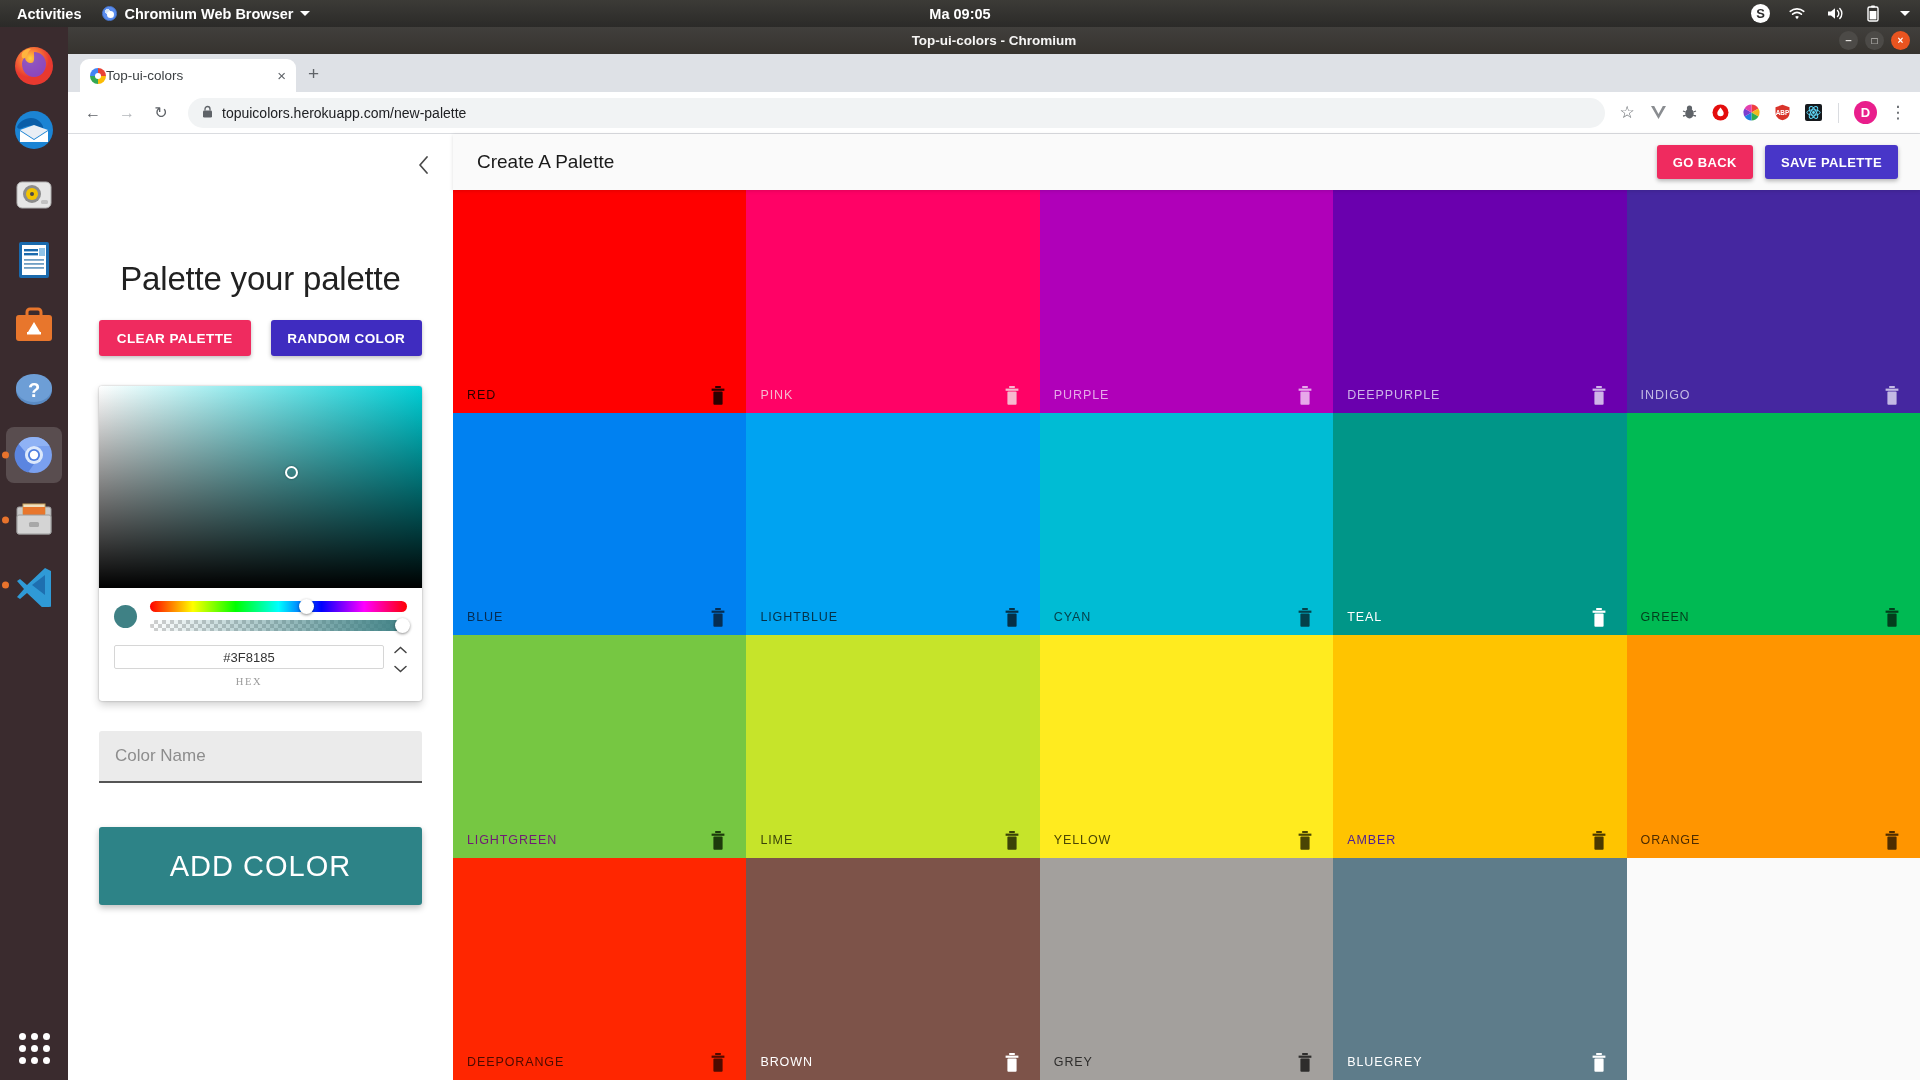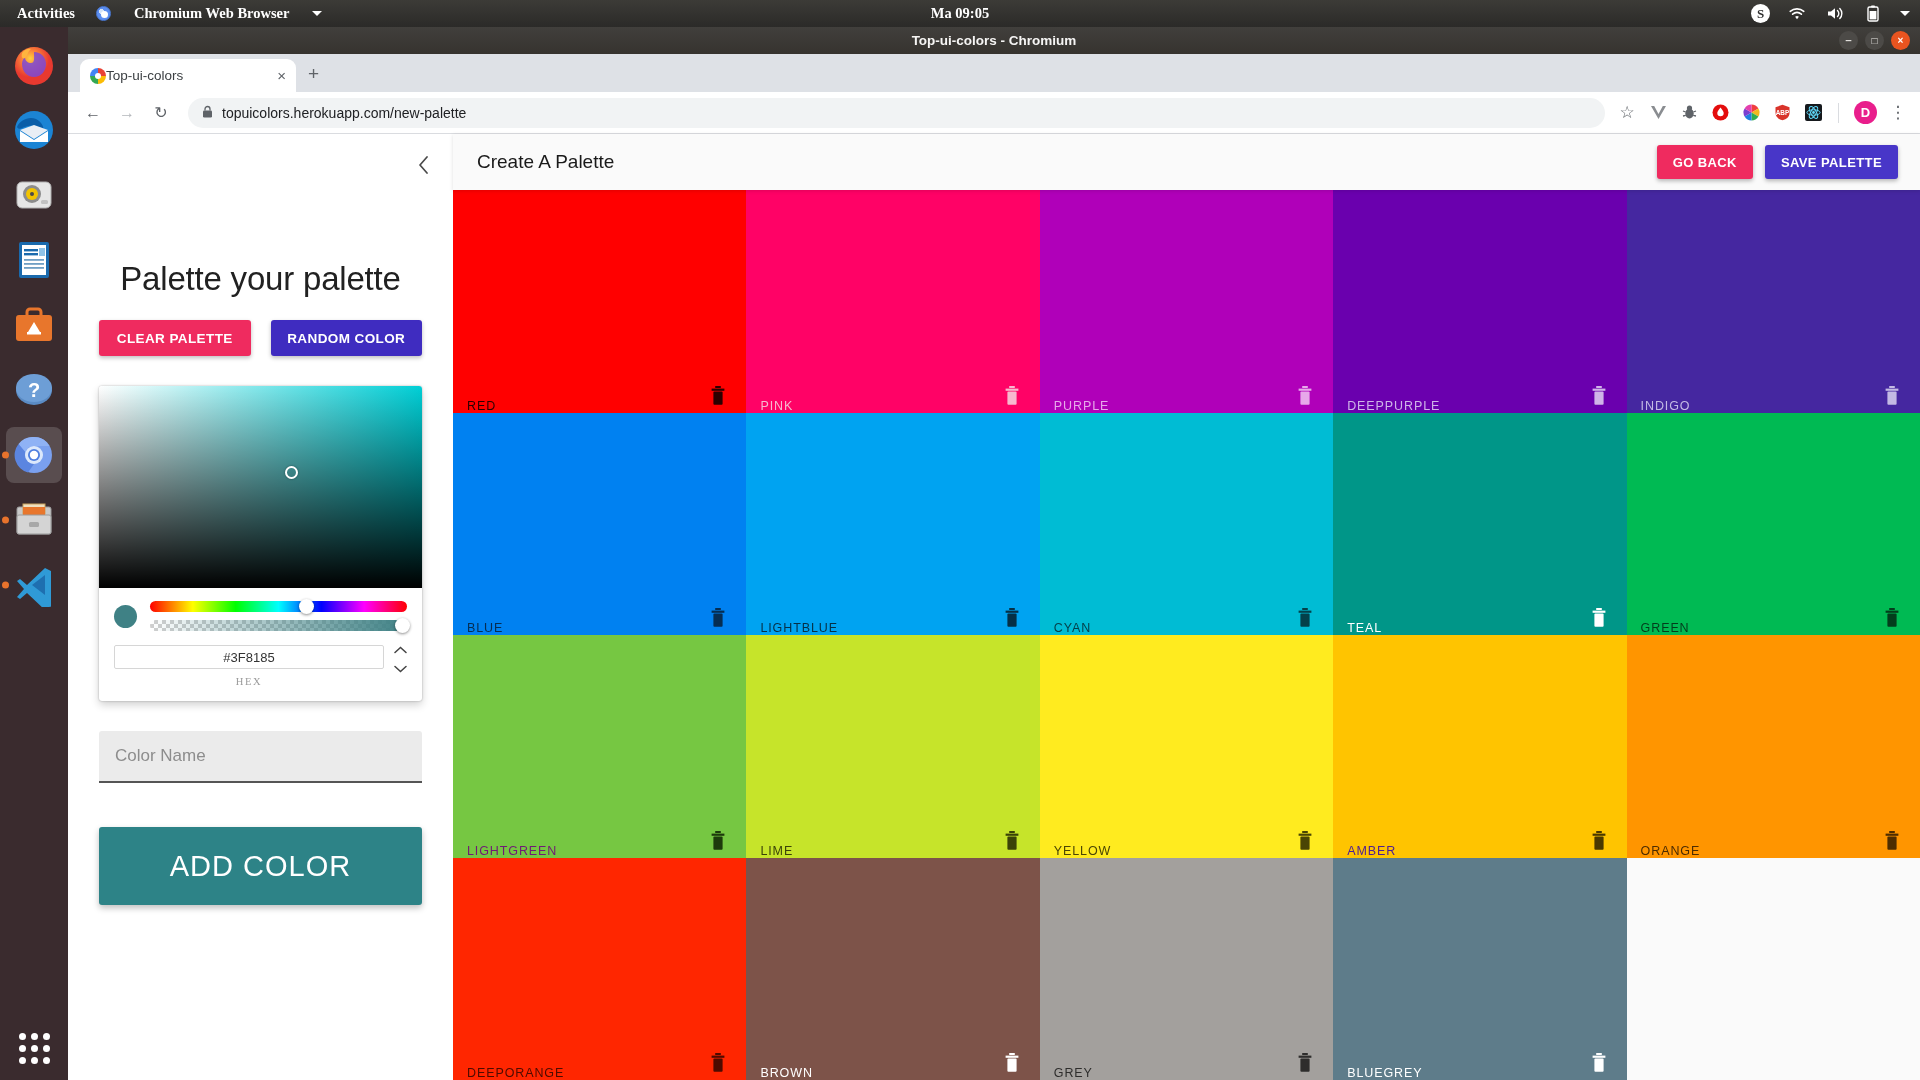--- a/index.html
+++ b/index.html
@@ -9,24 +9,23 @@
     background:#2c2c2c;
   }
 
   
   #gnome-topbar{
     position:absolute; top:0; left:0; width:1920px; height:27px;
     background:linear-gradient(to bottom,#3c3b37,#2b2a28);
     display:flex; align-items:center;
     color:#ffffff; font-size:14.5px; font-weight:bold;
     z-index:50;
-    font-family:Liberation Serif, serif;
   }
   #gnome-topbar .activities{ padding:0 13px; margin-left:4px; }
-  .app-menu{ display:flex; align-items:center; gap:23px; padding:0 8px;justify-content:center; }
+  .app-menu{ display:flex; align-items:center; gap:7px; padding:0 8px;justify-content:center; }
   .chromium-dot{
     width:15px;height:15px;border-radius:50%;
     background:radial-gradient(circle at 35% 35%,#d5e4f7 0 22%,#5b8def 23% 100%);
     border:1px solid #4a7ad6;
     position:relative;
   }
   .chromium-dot::after{
     content:""; position:absolute; left:4px; top:4px; width:7px;height:7px;
     border-radius:50%; background:#ffffff;
   }
@@ -214,21 +213,21 @@
   .hbtn.goback{ background:#ef2b5f; }
   .hbtn.save{ background:#4836c8; }
 
   #swatch-grid{
     flex:1; display:grid; grid-template-columns:repeat(5,1fr); grid-template-rows:repeat(4,1fr);
     background:#fafafa; overflow:hidden;
   }
   .swatch{ position:relative; }
   .swatch.empty{ background:#fafafa; }
   .swatch-label{
-    position:absolute; left:14px; bottom:0; font-size:12.5px; letter-spacing:0.9px;
+    position:absolute; left:14px; bottom:11px; font-size:12.5px; letter-spacing:0.9px;
     font-family:"Liberation Sans",sans-serif;
   }
   .swatch-del{
     position:absolute; right:20px; bottom:8px; width:16px;height:19px;
   }
   .swatch-del svg{ display:block; width:16px; height:19px; }
 </style>
 </head>
 <body>
 

